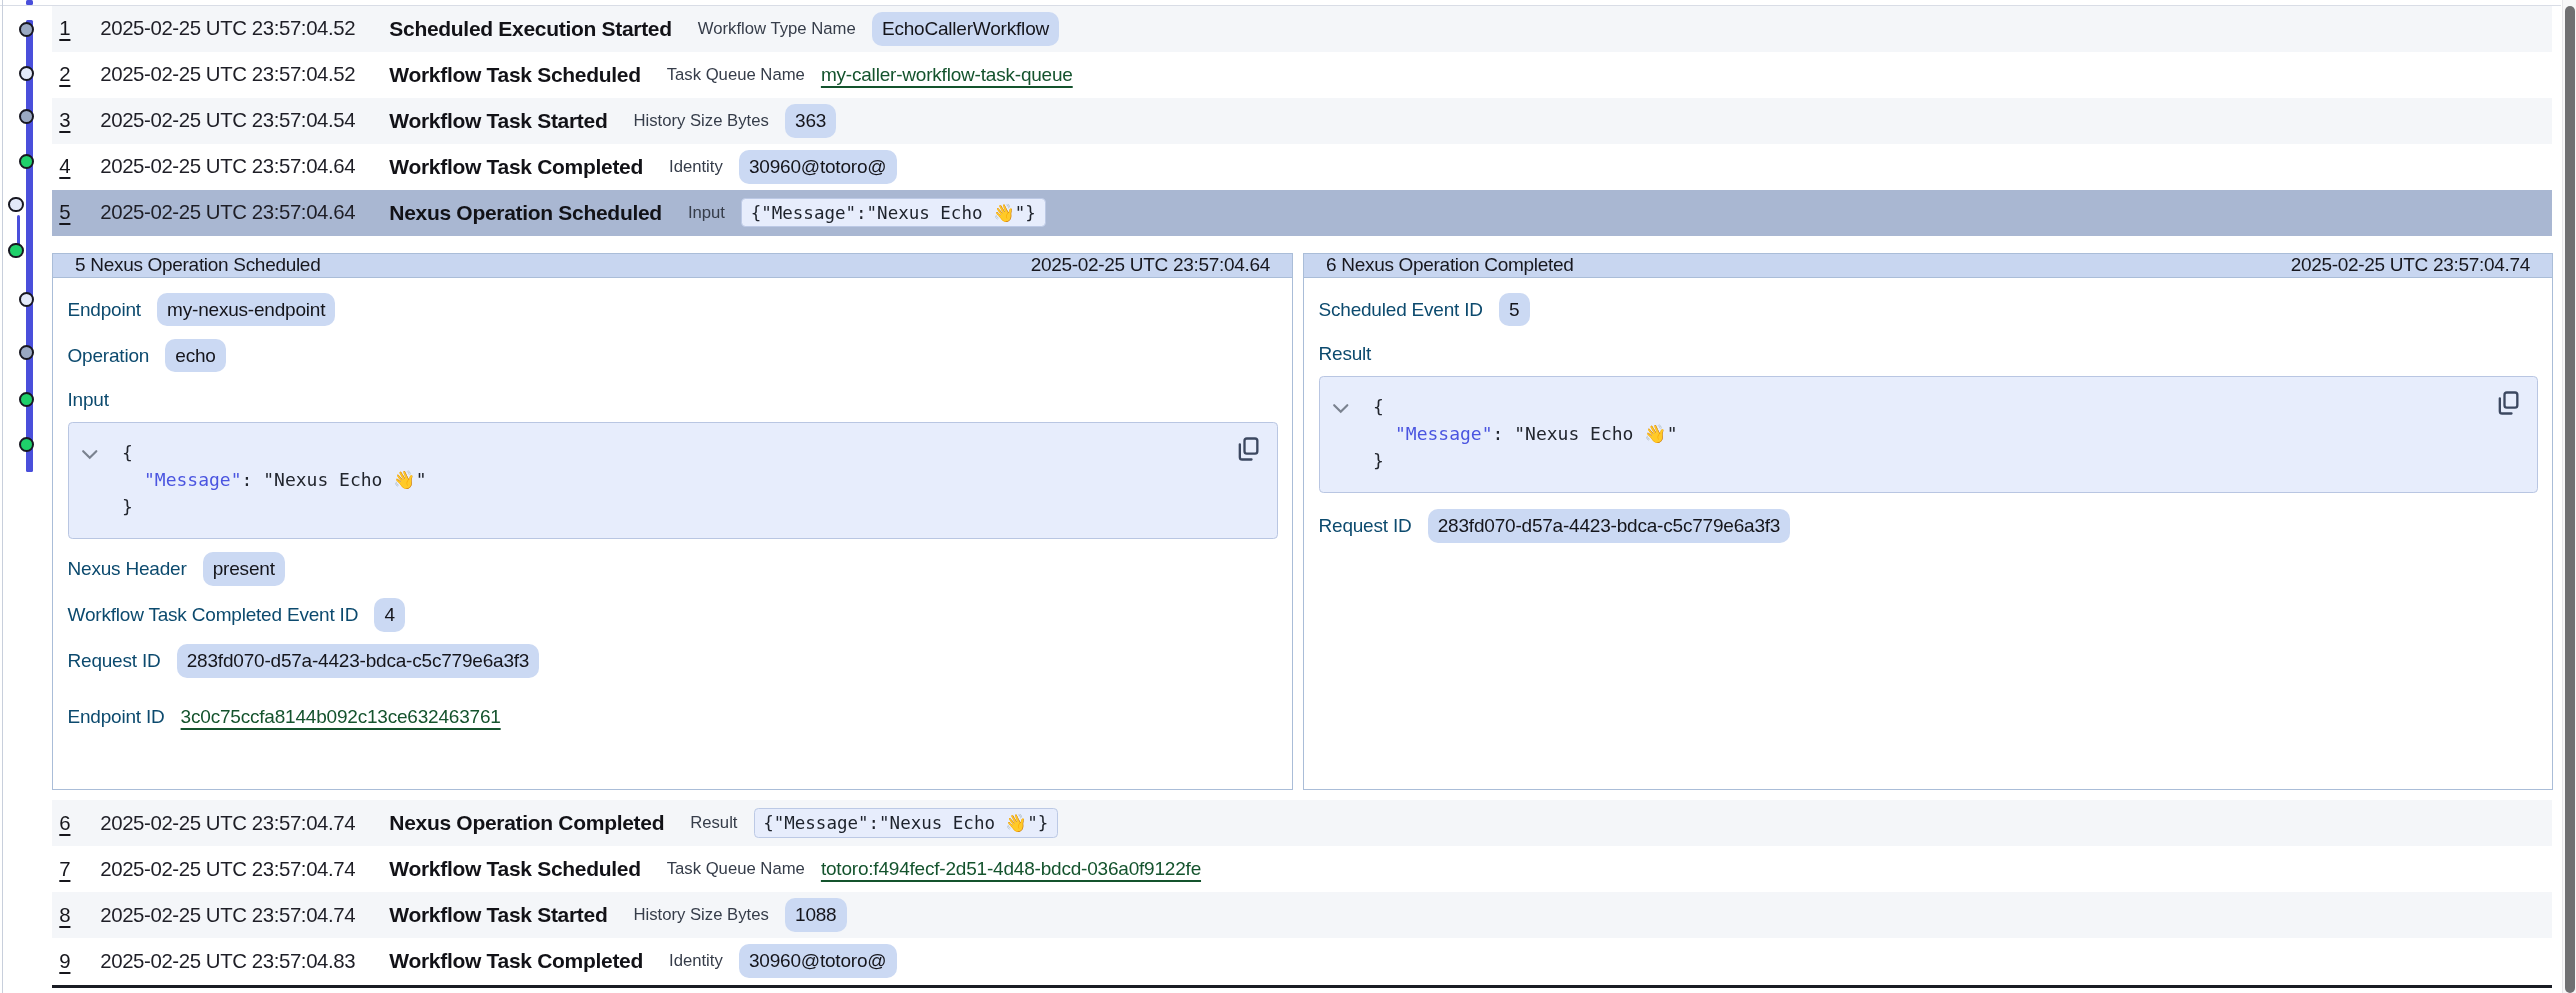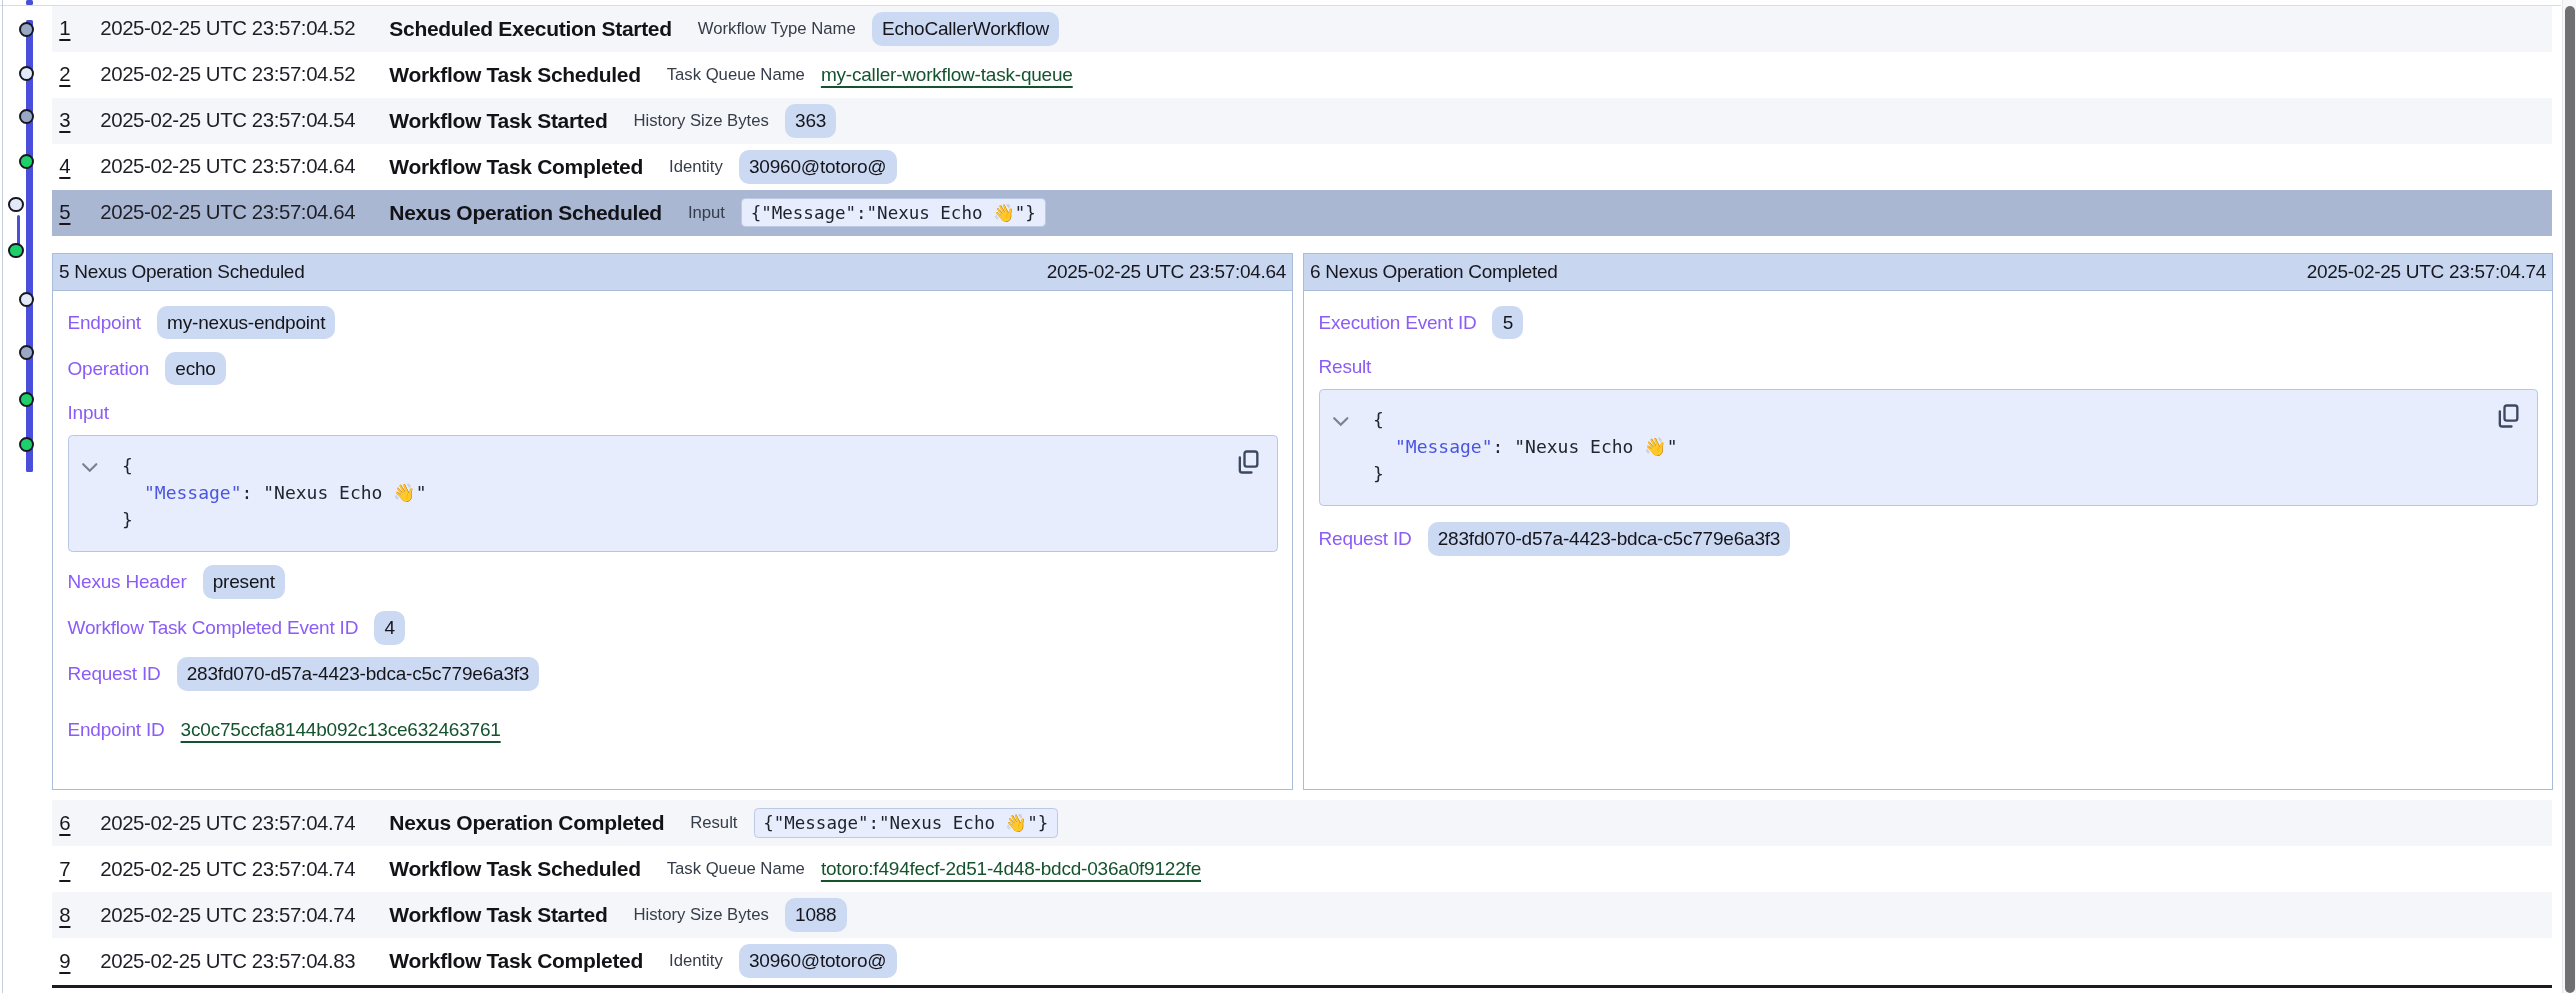--- a/index.html
+++ b/index.html
@@ -30,25 +30,25 @@
   .name { font-size:21px; font-weight:700; color:#121217; letter-spacing:-0.3px; margin-right:26px; white-space:nowrap; }
   .attr-label { font-size:16.7px; color:#363d4a; margin-right:16px; white-space:nowrap; }
   .badge { background:var(--badge-bg); border-radius:10px; padding:5.8px 10.2px; font-size:19px; color:#15151b; letter-spacing:-0.2px; white-space:nowrap; }
   .code-badge { font-family:"DejaVu Sans Mono", monospace; font-size:17.5px; color:#1d222b; background:var(--code-bg); border:1.5px solid #bcc9e5; border-radius:4.4px; padding:3.6px 8.7px; white-space:nowrap; }
   .link-value { font-size:19px; font-weight:500; color:#14532d; text-decoration:underline; text-decoration-thickness:1.8px; text-underline-offset:5.1px; letter-spacing:-0.2px; white-space:nowrap; }
 
   
   .panel { position:absolute; top:253px; height:537px; background:#fff; border:1.5px solid #aabdd8; z-index:3; }
   .panel-left { left:52px; width:1241px; }
   .panel-right { left:1303px; width:1250px; }
-  .panel-header { height:37px; background:var(--panel-header-bg); border-bottom:1.5px solid #aabdd8; display:flex; justify-content:space-between; align-items:center; padding:0 6px; }
+  .panel-header { height:24px; background:var(--panel-header-bg); border-bottom:1.5px solid #aabdd8; display:flex; justify-content:space-between; align-items:flex-start; padding:0 22px; }
   .panel-title, .panel-time { font-size:19px; color:#17171e; letter-spacing:-0.3px; }
   .panel-body { padding:8.7px 14.5px 0 14.5px; }
   .field-row { min-height:46px; display:flex; align-items:center; }
-  .field-label { font-size:19px; color:#8b5cf6; letter-spacing:-0.2px; margin-right:16px; white-space:nowrap; }
+  .field-label { font-size:19px; color:#0c4a6e; letter-spacing:-0.2px; margin-right:16px; white-space:nowrap; }
   .field-col { margin-top:4.4px; }
   .field-col .field-label { display:block; margin:10.2px 0 11.6px; }
   .field-row.spaced { margin-top:10.2px; }
 
   
   .code-block { position:relative; background:var(--code-bg); border:1.5px solid #b9c6e2; border-radius:4.4px; padding:16px 14.5px 17.5px 14.5px; font-family:"DejaVu Sans Mono", monospace; font-size:18px; line-height:27px; color:#22262e; margin-bottom:7.3px; }
   .code-line { padding-left:39px; white-space:pre; }
   .code-line.key-line { padding-left:61px; }
   .json-key { color:var(--json-key); }
   .chevron { position:absolute; left:11.6px; top:23px; width:19px; height:19px; border:none; background:none; cursor:pointer; color:#7a828f; }
@@ -171,21 +171,21 @@
       </div>
   </section>
 
   <section class="panel panel-right">
     <div class="panel-header">
       <span class="panel-title">6 Nexus Operation Completed</span>
       <span class="panel-time">2025-02-25 UTC 23:57:04.74</span>
     </div>
     <div class="panel-body" id="panel-right-body">
         <div class="field-row">
-          <span class="field-label">Execution Event ID</span>
+          <span class="field-label">Scheduled Event ID</span>
           <span class="badge">5</span>
         </div>
         <div class="field-col">
           <span class="field-label">Result</span>
           <div class="code-block">
             <button class="chevron"><svg viewBox="0 0 16 10" width="17.5" height="11" fill="none" stroke="#7a828f" stroke-width="2" stroke-linecap="round">
                 <polyline points="2,2 8,8 14,2"></polyline>
               </svg></button>
             <div class="code-line">{</div>
             <div class="code-line key-line"><span class="json-key">"Message"</span>: "Nexus Echo 👋"</div>

